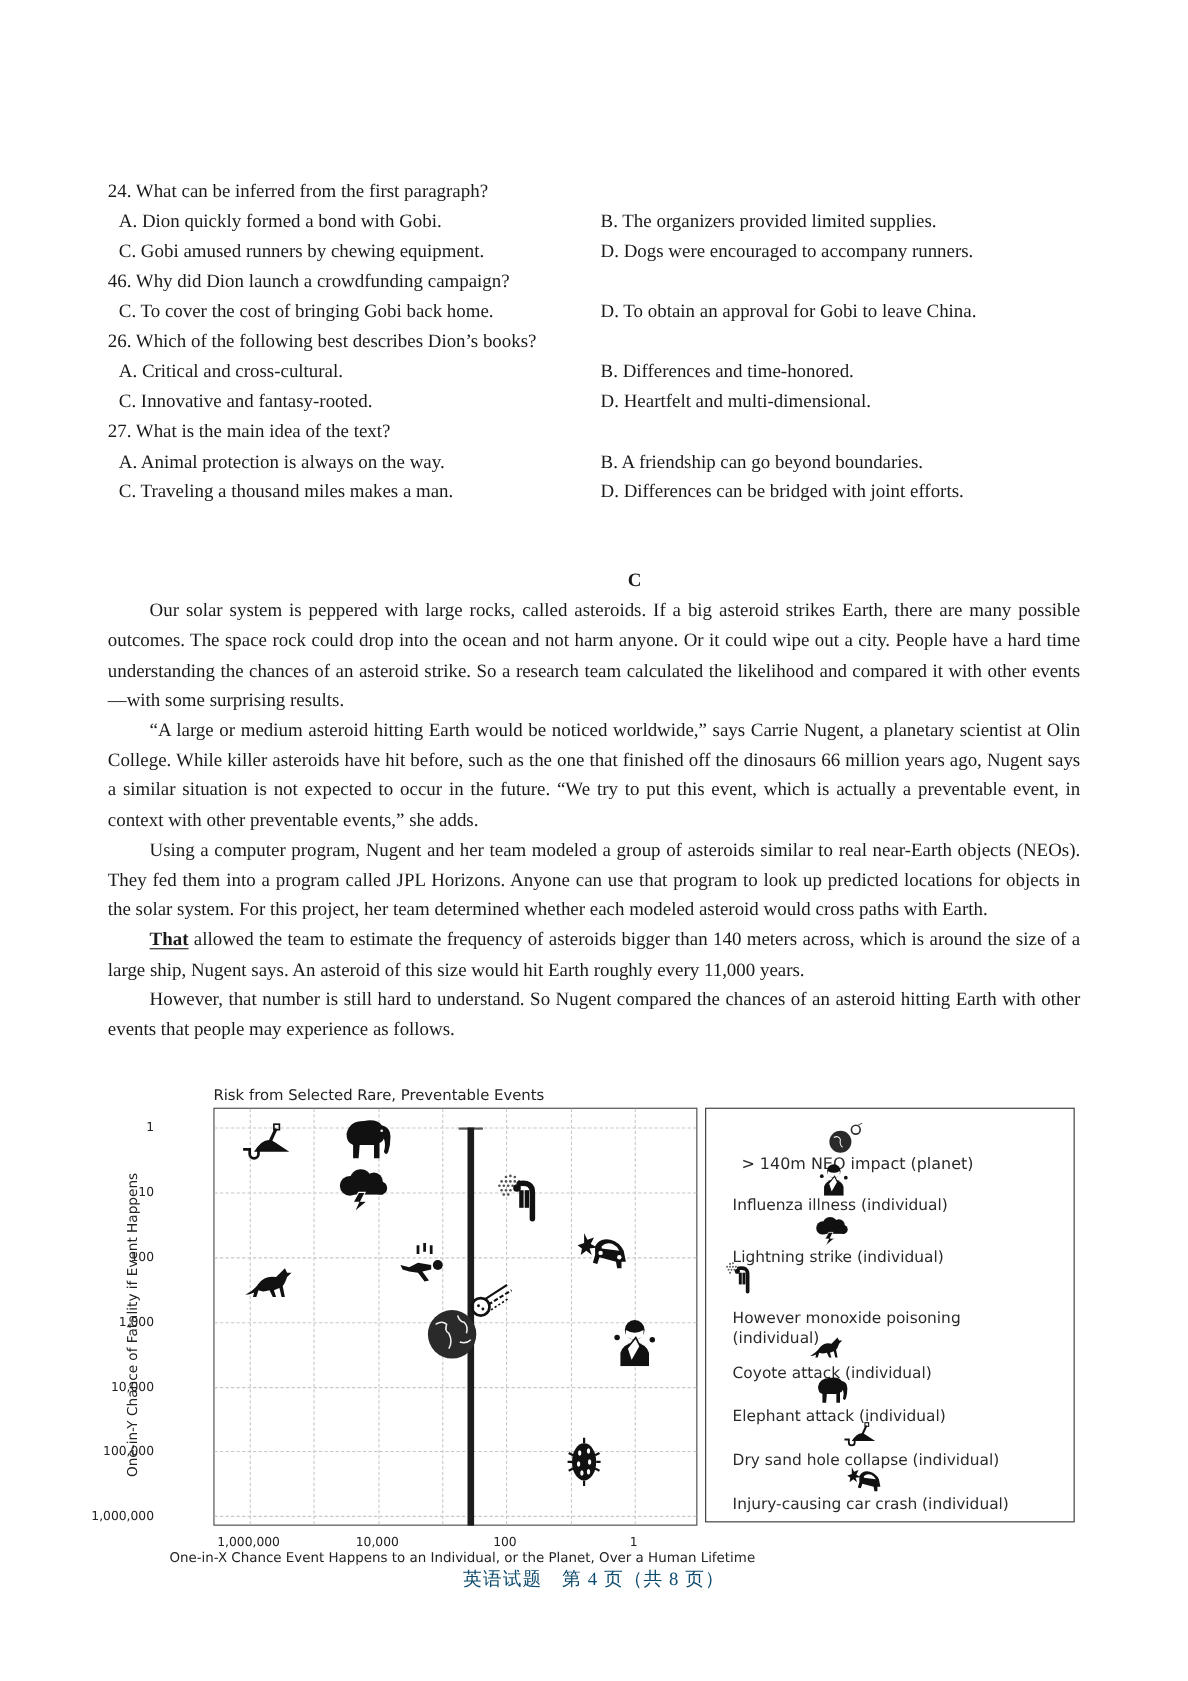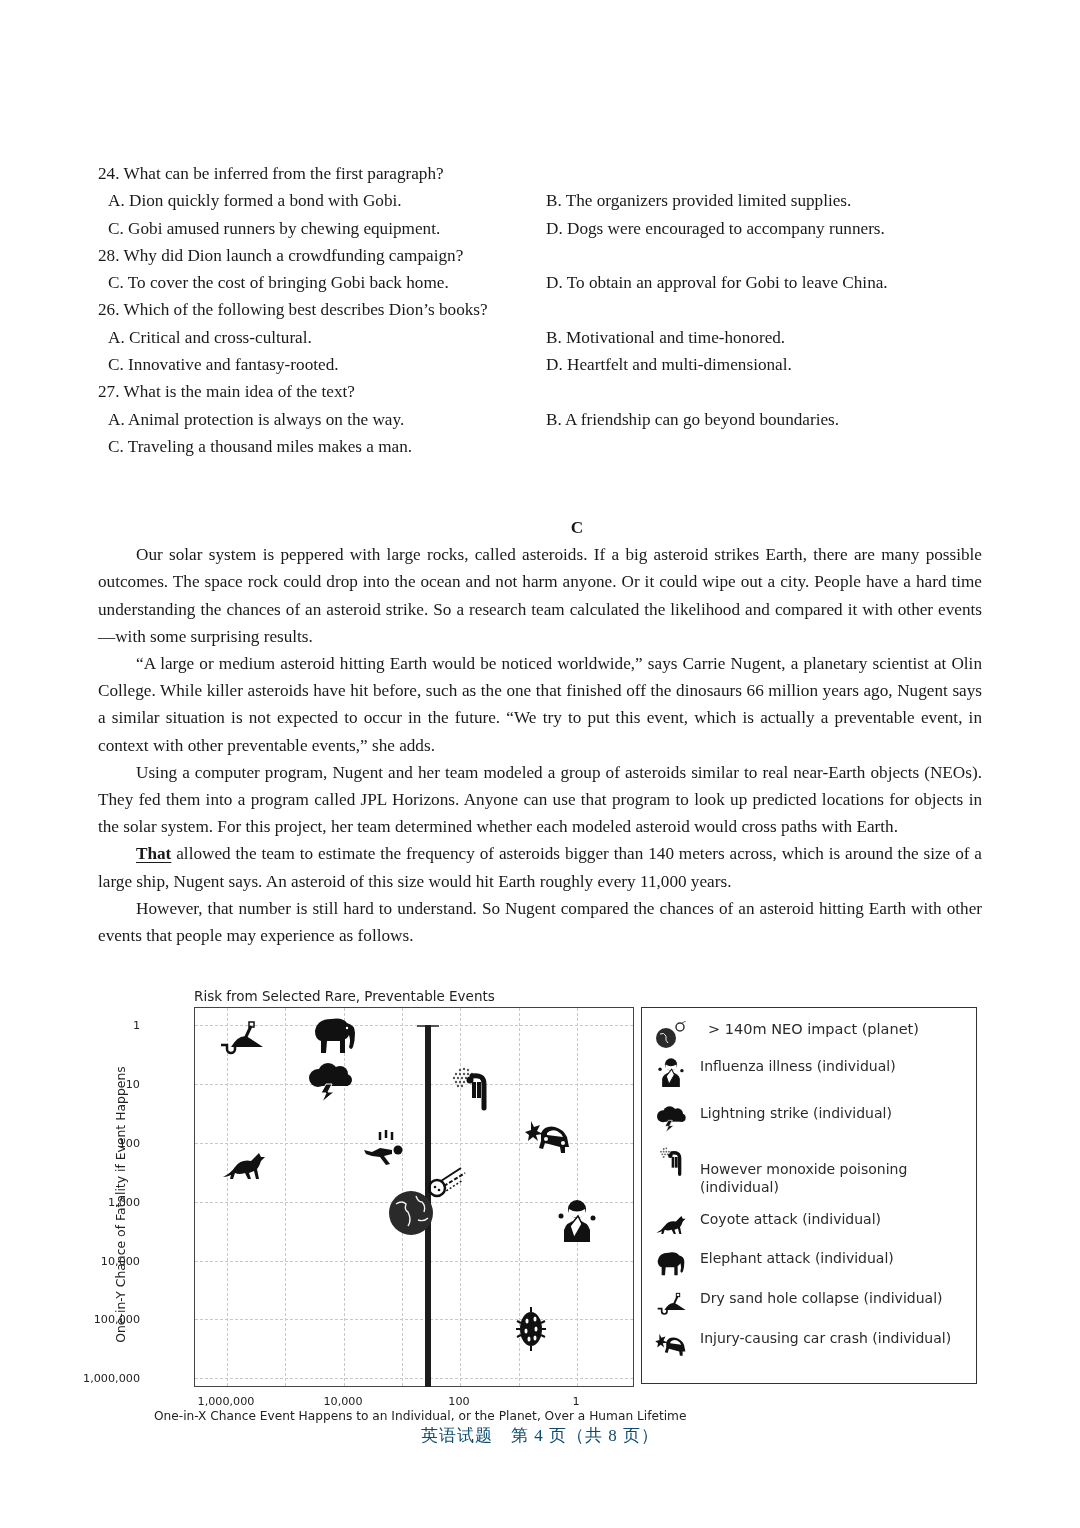--- a/index.html
+++ b/index.html
@@ -26,63 +26,64 @@
   .gridline-h { position: absolute; left: 0; right: 0; border-top: 1px dashed #c8c8c8; }
   .ytick { position: absolute; right: 848px; font-size: 11.2px; color: #222; text-align: right; white-space: nowrap; transform: translateY(-50%); }
   .xtick { position: absolute; top: 410px; font-size: 11.2px; color: #222; white-space: nowrap; transform: translateX(-50%); }
   #ylabel { position: absolute; left: -168px; top: 212px; width: 380px; text-align: center; transform: rotate(-90deg); font-size: 12.4px; color: #222; white-space: nowrap; }
   #xlabel { position: absolute; left: 56px; top: 424px; width: 490px; text-align: center; font-size: 12.2px; color: #222; white-space: nowrap; }
   .marker { position: absolute; transform: translate(-50%, -50%); }
   .neo-bar { position: absolute; width: 6px; background: #1c1c1c; transform: translateX(-50%); }
   .neo-cap { position: absolute; width: 22px; height: 2px; background: #555; transform: translateX(-50%); }
 
   #legend { position: absolute; left: 543px; top: 22px; width: 336px; height: 377px; border: 1.4px solid #333; box-sizing: border-box; background: #fff; }
-  .legend-item { position: absolute; left: 12px; display: flex; align-items: flex-start; }
+  .legend-item { position: absolute; left: 12px; display: flex; align-items: center; flex-direction: column; }
   .legend-icon { width: 34px; height: 30px; display: flex; align-items: center; justify-content: center; }
   .legend-label { margin-left: 12px; font-size: 14px; color: #2a2a2a; line-height: 18px; white-space: nowrap; }
 
   #footer { position: absolute; left: 0; width: 1080px; top: 1424px; text-align: center; font-size: 17px; letter-spacing: 1px; color: #0c4a6e; }
 </style>
 </head>
 <body>
 
 <div id="questions" class="serif">
   <div class="q-stem">24. What can be inferred from the first paragraph?</div>
   <div class="opt-row">
     <div class="opt-left">A. Dion quickly formed a bond with Gobi.</div>
     <div class="opt-right">B. The organizers provided limited supplies.</div>
   </div>
   <div class="opt-row">
     <div class="opt-left">C. Gobi amused runners by chewing equipment.</div>
     <div class="opt-right">D. Dogs were encouraged to accompany runners.</div>
   </div>
 
-  <div class="q-stem">28. Why did Dion launch a crowdfunding campaign?</div>
+  <div class="q-stem">46. Why did Dion launch a crowdfunding campaign?</div>
   <div class="opt-row">
     <div class="opt-left">C. To cover the cost of bringing Gobi back home.</div>
     <div class="opt-right">D. To obtain an approval for Gobi to leave China.</div>
   </div>
 
   <div class="q-stem">26. Which of the following best describes Dion’s books?</div>
   <div class="opt-row">
     <div class="opt-left">A. Critical and cross-cultural.</div>
-    <div class="opt-right">B. Motivational and time-honored.</div>
+    <div class="opt-right">B. Differences and time-honored.</div>
   </div>
   <div class="opt-row">
     <div class="opt-left">C. Innovative and fantasy-rooted.</div>
     <div class="opt-right">D. Heartfelt and multi-dimensional.</div>
   </div>
 
   <div class="q-stem">27. What is the main idea of the text?</div>
   <div class="opt-row">
     <div class="opt-left">A. Animal protection is always on the way.</div>
     <div class="opt-right">B. A friendship can go beyond boundaries.</div>
   </div>
   <div class="opt-row">
     <div class="opt-left">C. Traveling a thousand miles makes a man.</div>
+    <div class="opt-right">D. Differences can be bridged with joint efforts.</div>
   </div>
 </div>
 
 <div id="passage" class="serif">
   <p class="section-title">C</p>
   <p>Our solar system is peppered with large rocks, called asteroids. If a big asteroid strikes Earth, there are many possible outcomes. The space rock could drop into the ocean and not harm anyone. Or it could wipe out a city. People have a hard time understanding the chances of an asteroid strike. So a research team calculated the likelihood and compared it with other events—with some surprising results.</p>
   <p>“A large or medium asteroid hitting Earth would be noticed worldwide,” says Carrie Nugent, a planetary scientist at Olin College. While killer asteroids have hit before, such as the one that finished off the dinosaurs 66 million years ago, Nugent says a similar situation is not expected to occur in the future. “We try to put this event, which is actually a preventable event, in context with other preventable events,” she adds.</p>
   <p>Using a computer program, Nugent and her team modeled a group of asteroids similar to real near-Earth objects (NEOs). They fed them into a program called JPL Horizons. Anyone can use that program to look up predicted locations for objects in the solar system. For this project, her team determined whether each modeled asteroid would cross paths with Earth.</p>
   <p><u>That</u><span> allowed the team to estimate the frequency of asteroids bigger than 140 meters across, which is around the size of a large ship, Nugent says. An asteroid of this size would hit Earth roughly every 11,000 years.</span></p>
   <p>However, that number is still hard to understand. So Nugent compared the chances of an asteroid hitting Earth with other events that people may experience as follows.</p>

